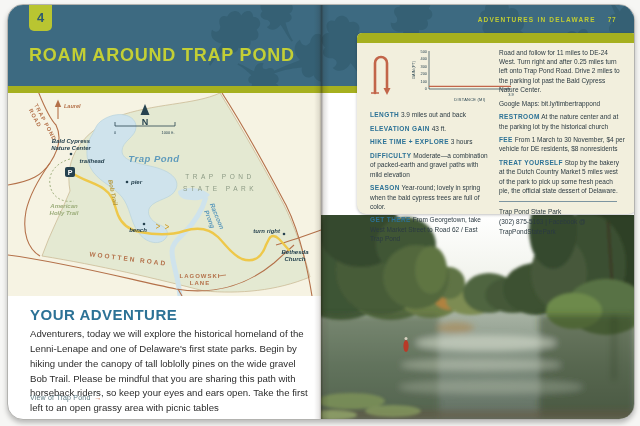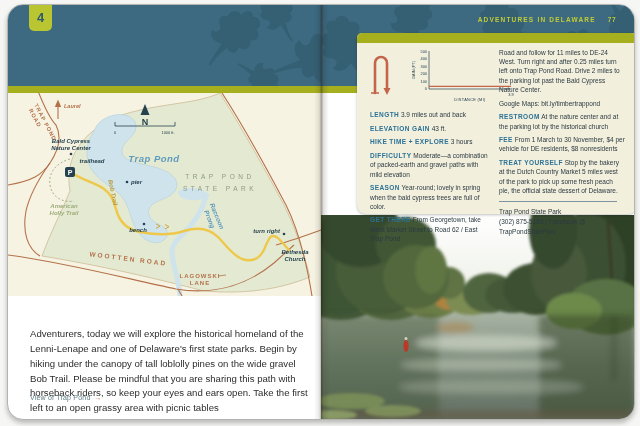--- a/index.html
+++ b/index.html
@@ -53,20 +53,21 @@
         </defs>
         <g fill="#356074">
           <use href="#oakleaf" transform="translate(222,34) rotate(40) scale(1.1)"></use>
           <use href="#oakleaf" transform="translate(272,12) rotate(-25) scale(0.9)"></use>
           <use href="#oakleaf" transform="translate(303,56) rotate(75) scale(1.3)"></use>
           <use href="#oakleaf" transform="translate(250,72) rotate(125) scale(0.8)"></use>
         </g>
       </svg>
     </div>
     <div class="badge">4</div>
+    <div class="chapter-title">ROAM AROUND TRAP POND</div>
     <div class="green-stripe"></div>
 
     <div class="map-wrap">
       <svg width="313" height="203" viewBox="0 0 313 203">
 
         <path d="M62,98 C56,64 74,40 108,24 C146,10 186,12 212,0 C238,42 260,82 276,112 C286,132 296,160 302,184 C268,198 232,201 196,198 C150,186 90,172 34,163 C42,140 54,118 62,98 Z" fill="#e4e9d2" stroke="#cbbb97" stroke-width="0.8"></path>
 
         <path d="M98,25 C112,18 128,22 128,34 C128,44 114,48 114,58 C114,68 130,70 146,74 C162,78 172,86 168,96 C164,106 148,106 142,114 C138,120 142,128 152,132 C160,135 162,142 156,147 C148,153 136,148 130,139 C122,127 122,114 114,104 C106,94 94,90 86,80 C78,70 76,54 84,42 C88,35 88,30 98,25 Z" fill="#cfe3ec" stroke="#b7d2dd" stroke-width="0.7"></path>
         <path d="M170,98 C182,92 196,96 202,102 C196,108 184,108 176,106 C172,104 170,102 170,98 Z" fill="#cfe3ec"></path>
         <path d="M198,104 C194,118 186,130 176,140 C168,148 164,152 164,158 C164,170 170,182 172,203" fill="none" stroke="#cfe3ec" stroke-width="5"></path>
@@ -138,20 +139,21 @@
         <text class="m-dark" x="287" y="168" text-anchor="middle">Church</text>
         <g transform="translate(120,168) rotate(7)">
           <text class="m-road" x="0" y="0" font-size="6.5" letter-spacing="2" text-anchor="middle">WOOTTEN ROAD</text>
         </g>
         <text class="m-road" x="192" y="185" font-size="6" letter-spacing="1" text-anchor="middle">LAGOWSKI</text>
         <text class="m-road" x="192" y="192" font-size="6" letter-spacing="1" text-anchor="middle">LANE</text>
         <path d="M210,183 L218,182" stroke="#b4714a" stroke-width="0.8"></path>
       </svg>
     </div>
 
+    <div class="adv-head">YOUR ADVENTURE</div>
     <div class="adv-body">Adventurers, today we will explore the historical homeland of the Lenni-Lenape and one of Delaware's first state parks. Begin by hiking under the canopy of tall loblolly pines on the wide gravel Bob Trail. Please be mindful that you are sharing this path with horseback riders, so keep your eyes and ears open. Take the first left to an open grassy area with picnic tables</div>
     <div class="photo-caption">
       <span>View of Trap Pond</span><span class="arr">→</span>
     </div>
   </div>
 
   <div class="page right">
     <div class="teal-band">
       <svg width="313" height="81">
         <g fill="#356074">

